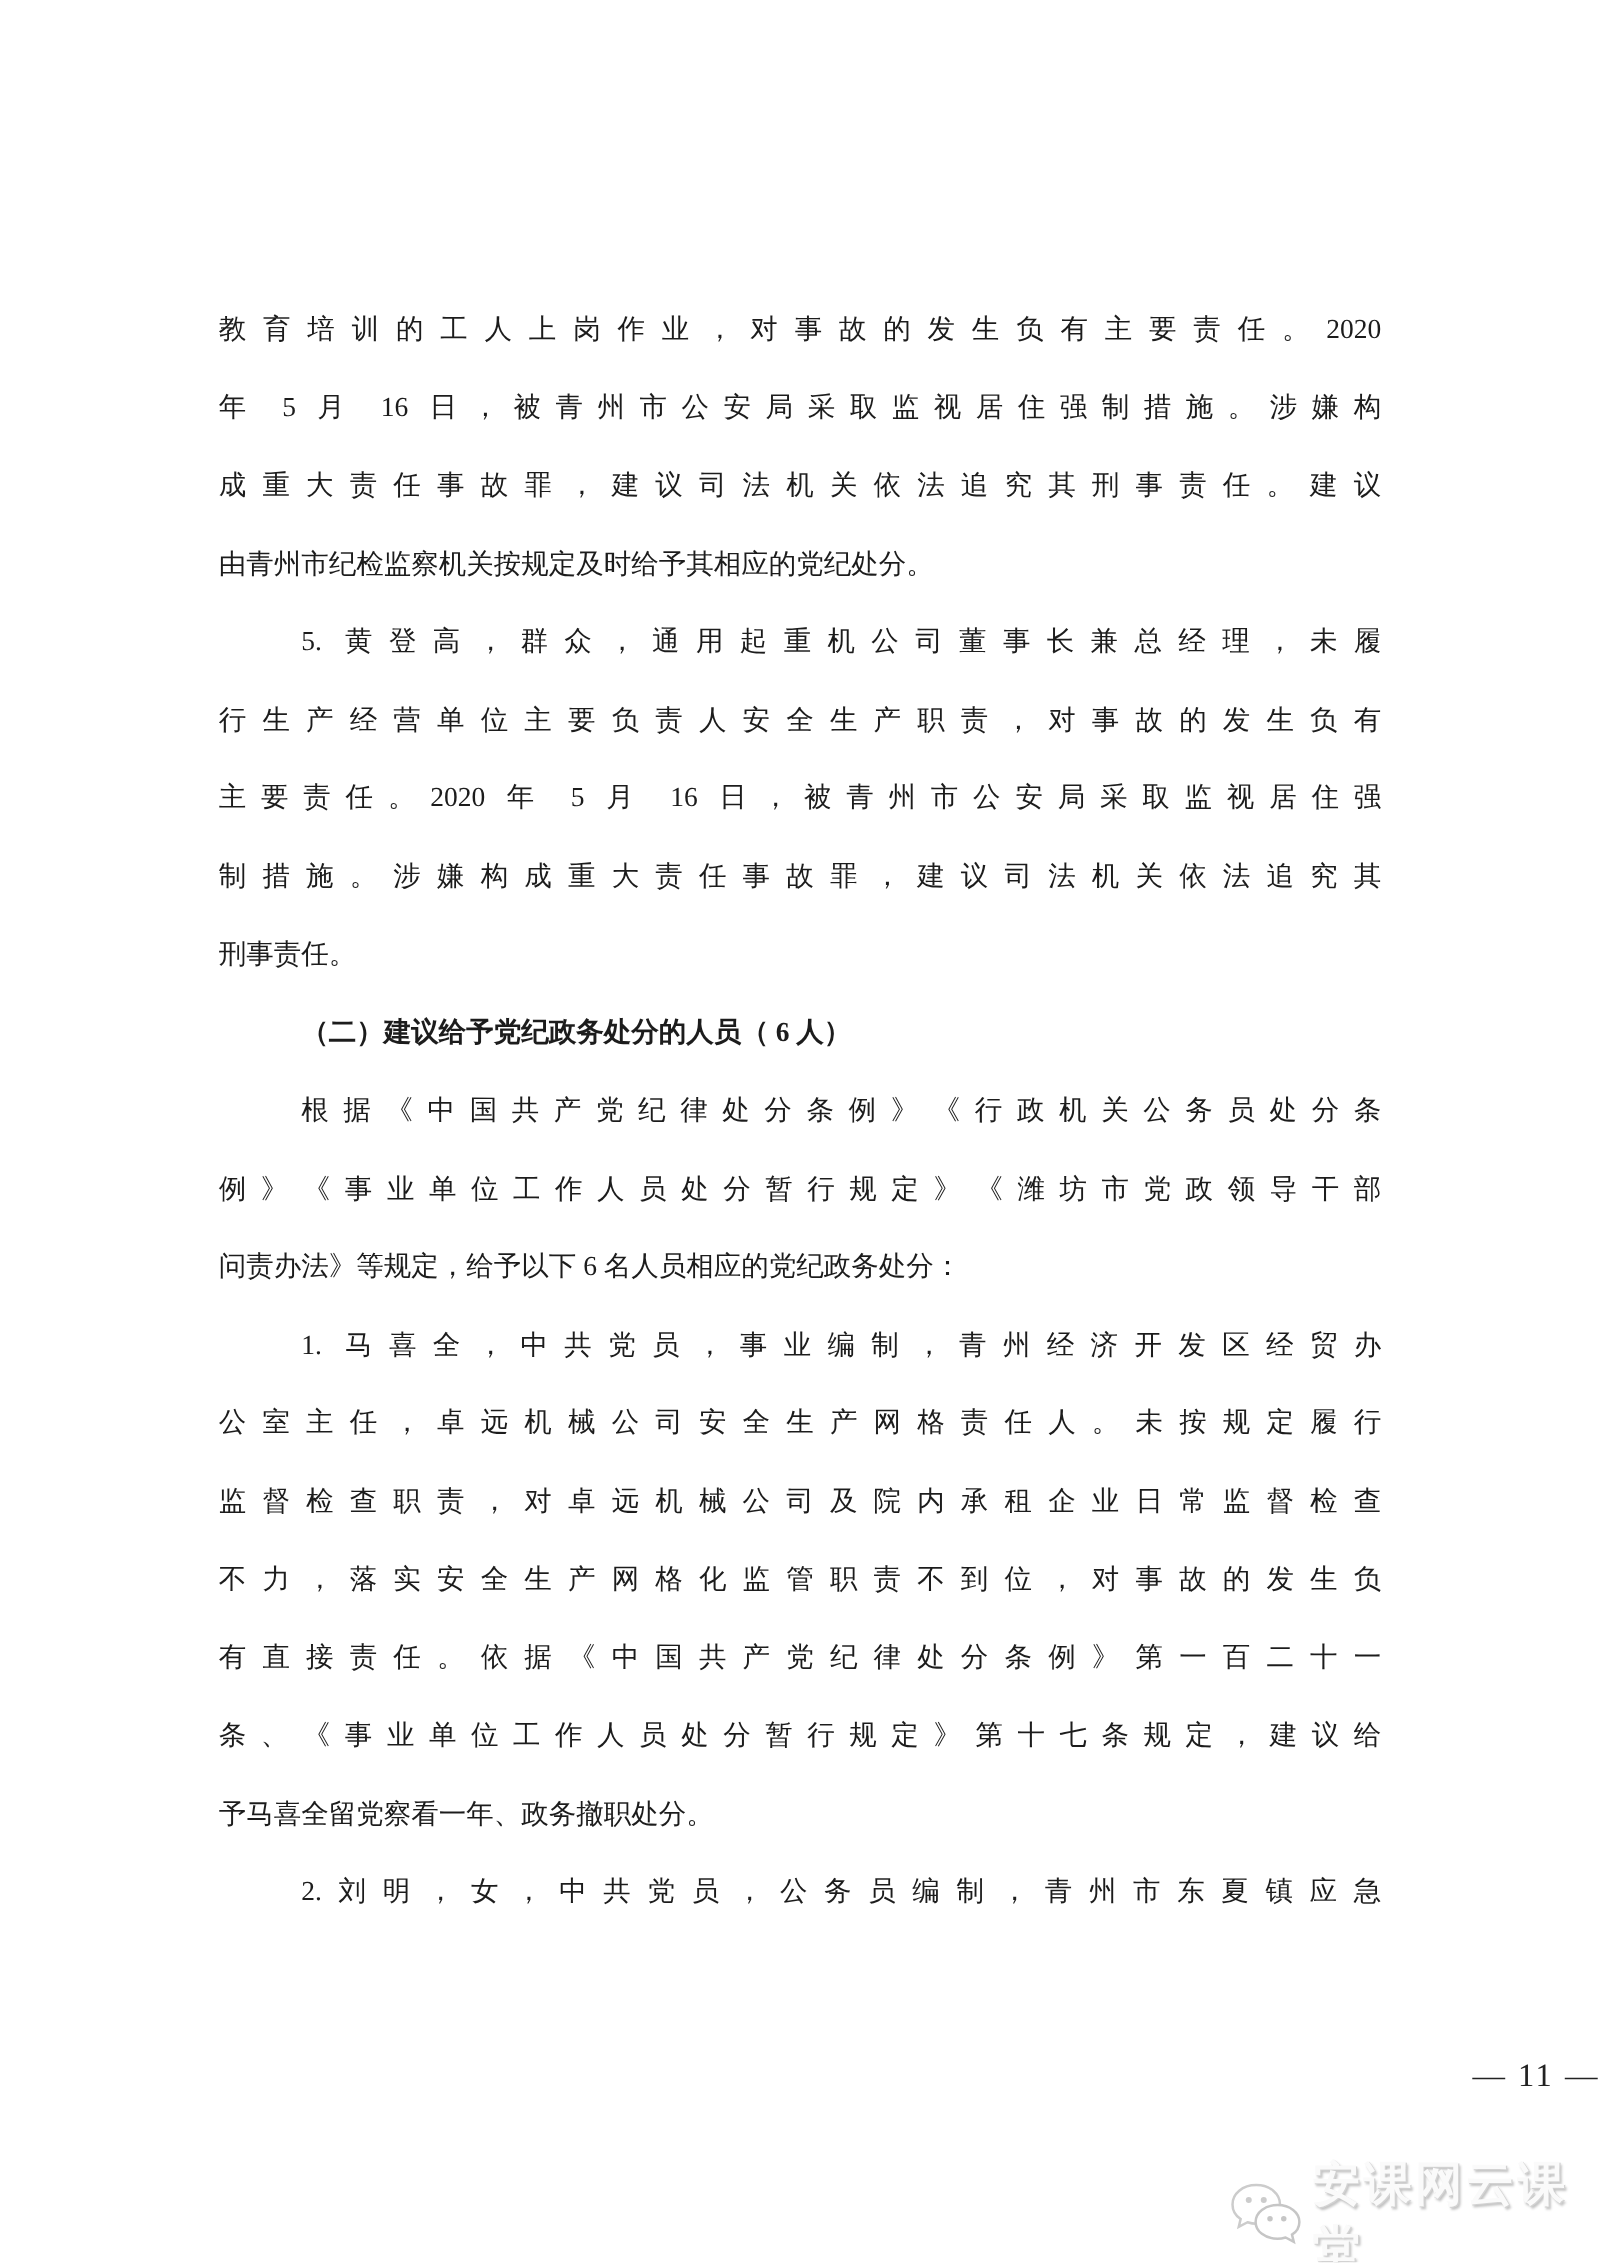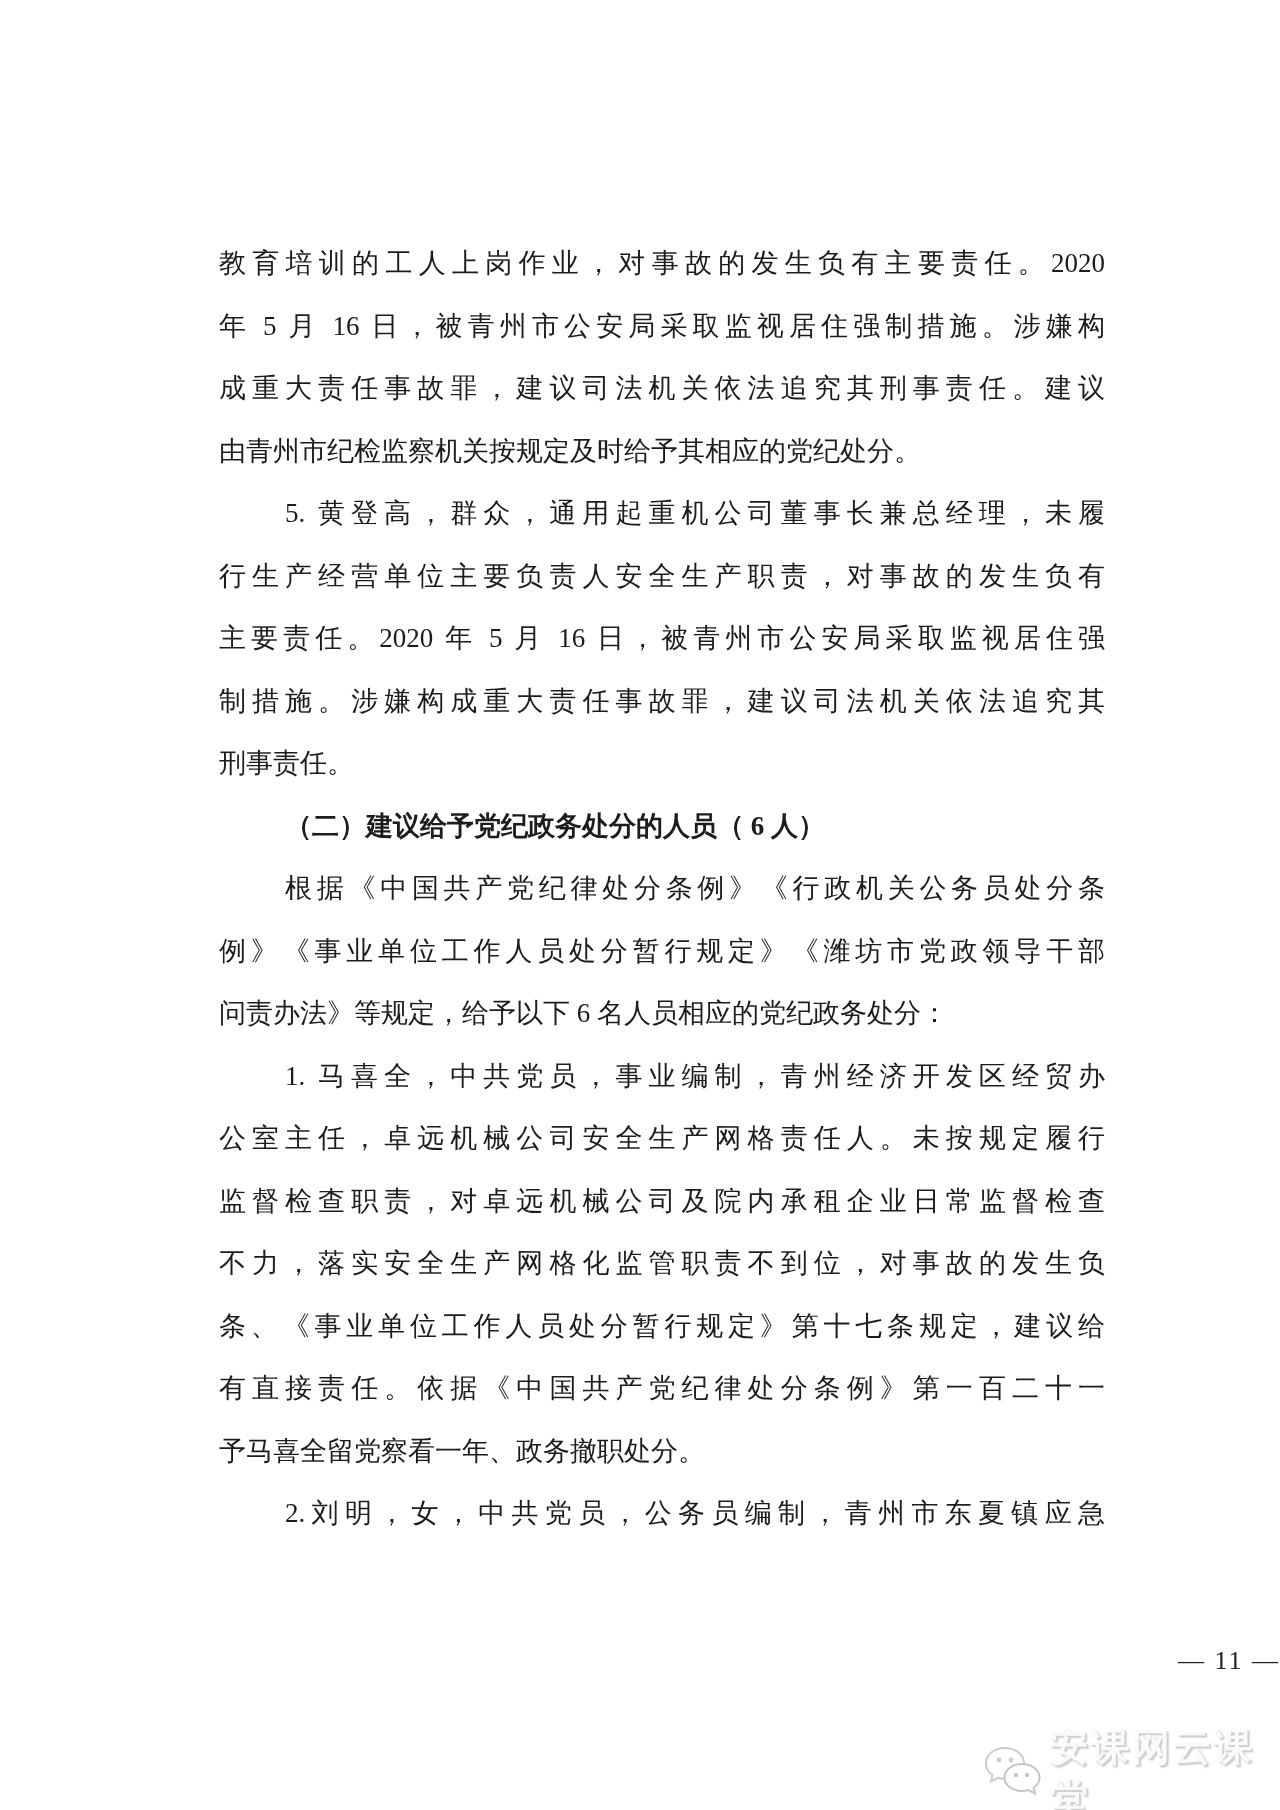--- a/index.html
+++ b/index.html
@@ -18,24 +18,23 @@
   }
   .body-text {
     position: absolute;
     top: 232px;
     left: 175px;
     width: 930px;
   }
   .ln {
     height: 62.5px;
     line-height: 62.5px;
-    font-size: 27px;
+    font-size: 22px;
     white-space: nowrap;
     color: #1c1c1c;
-    margin-left: 44px;
   }
   
   .ln.j {
     white-space: normal;
     text-align: justify;
     text-align-last: justify;
   }
   .ln.ind {
     text-indent: 66px;
   }
@@ -91,22 +90,22 @@
     <div class="ln j">制措施。涉嫌构成重大责任事故罪，建议司法机关依法追究其</div>
     <div class="ln">刑事责任。</div>
     <div class="ln head ind">（二）建议给予党纪政务处分的人员（ 6 人）</div>
     <div class="ln j ind">根据《中国共产党纪律处分条例》《行政机关公务员处分条</div>
     <div class="ln j">例》《事业单位工作人员处分暂行规定》《潍坊市党政领导干部</div>
     <div class="ln">问责办法》等规定，给予以下 6 名人员相应的党纪政务处分：</div>
     <div class="ln j ind">1. 马喜全，中共党员，事业编制，青州经济开发区经贸办</div>
     <div class="ln j">公室主任，卓远机械公司安全生产网格责任人。未按规定履行</div>
     <div class="ln j">监督检查职责，对卓远机械公司及院内承租企业日常监督检查</div>
     <div class="ln j">不力，落实安全生产网格化监管职责不到位，对事故的发生负</div>
+    <div class="ln j">有直接责任。依据《中国共产党纪律处分条例》第一百二十一</div>
     <div class="ln j">条、《事业单位工作人员处分暂行规定》第十七条规定，建议给</div>
-    <div class="ln j">有直接责任。依据《中国共产党纪律处分条例》第一百二十一</div>
     <div class="ln">予马喜全留党察看一年、政务撤职处分。</div>
     <div class="ln j ind">2.刘明，女，中共党员，公务员编制，青州市东夏镇应急</div>
   </div>
 
   <div class="page-number">— 11 —</div>
 
   <div class="watermark">
     <svg class="wm-icon" viewBox="0 0 62 58" xmlns="http://www.w3.org/2000/svg" aria-hidden="true">
 
       <g stroke="#cccccc" stroke-width="2" fill="#ffffff">

